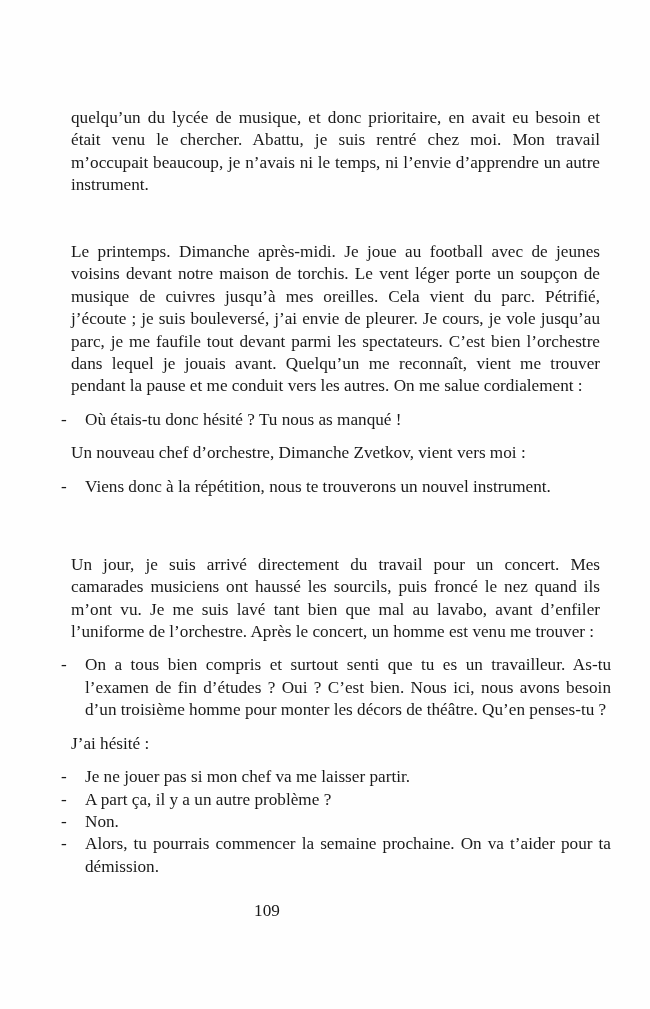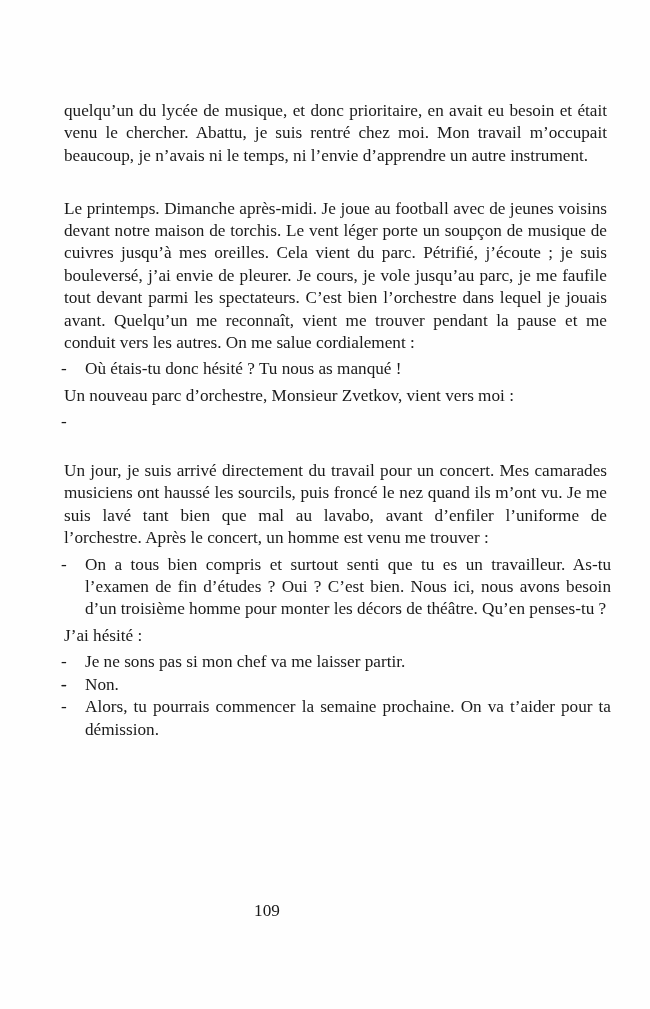--- a/index.html
+++ b/index.html
@@ -17,21 +17,21 @@
     }
     .page {
       position: absolute;
       left: 60px;
       top: 96px;
       width: 551px;
       font-size: 17.2px;
       line-height: 22.4px;
     }
     .para {
-      margin: 4px;
+      margin: 11px;
       text-align: justify;
     }
     .gap {
       height: 22.4px;
     }
     .dash-item {
       position: relative;
       padding-left: 25px;
       text-align: justify;
       margin: 0;
@@ -55,38 +55,40 @@
 <body>
 
 <div class="page">
   <p class="para">quelqu’un du lycée de musique, et donc prioritaire, en avait eu besoin et était venu le chercher. Abattu, je suis rentré chez moi. Mon travail m’occupait beaucoup, je n’avais ni le temps, ni l’envie d’apprendre un autre instrument.</p>
   <div class="gap"></div>
   <p class="para">Le printemps. Dimanche après-midi. Je joue au football avec de jeunes voisins devant notre maison de torchis. Le vent léger porte un soupçon de musique de cuivres jusqu’à mes oreilles. Cela vient du parc. Pétrifié, j’écoute ; je suis bouleversé, j’ai envie de pleurer. Je cours, je vole jusqu’au parc, je me faufile tout devant parmi les spectateurs. C’est bien l’orchestre dans lequel je jouais avant. Quelqu’un me reconnaît, vient me trouver pendant la pause et me conduit vers les autres. On me salue cordialement :</p>
   <p class="dash-item">
     <span class="dash">-</span>
     <span>Où étais-tu donc hésité ? Tu nous as manqué !</span>
   </p>
-  <p class="para">Un nouveau parc d’orchestre, Monsieur Zvetkov, vient vers moi :</p>
+  <p class="para">Un nouveau chef d’orchestre, Dimanche Zvetkov, vient vers moi :</p>
   <p class="dash-item">
     <span class="dash">-</span>
+    <span>Viens donc à la répétition, nous te trouverons un nouvel instrument.</span>
   </p>
   <div class="gap"></div>
   <div class="gap"></div>
   <p class="para">Un jour, je suis arrivé directement du travail pour un concert. Mes camarades musiciens ont haussé les sourcils, puis froncé le nez quand ils m’ont vu. Je me suis lavé tant bien que mal au lavabo, avant d’enfiler l’uniforme de l’orchestre. Après le concert, un homme est venu me trouver :</p>
   <p class="dash-item">
     <span class="dash">-</span>
     <span>On a tous bien compris et surtout senti que tu es un travailleur. As-tu l’examen de fin d’études ? Oui ? C’est bien. Nous ici, nous avons besoin d’un troisième homme pour monter les décors de théâtre. Qu’en penses-tu ?</span>
   </p>
   <p class="para">J’ai hésité  :</p>
   <p class="dash-item">
     <span class="dash">-</span>
-    <span>Je ne sons pas si mon chef va me laisser partir.</span>
+    <span>Je ne jouer pas si mon chef va me laisser partir.</span>
   </p>
   <p class="dash-item">
     <span class="dash">-</span>
+    <span>A part ça, il y a un autre problème ?</span>
   </p>
   <p class="dash-item">
     <span class="dash">-</span>
     <span>Non.</span>
   </p>
   <p class="dash-item">
     <span class="dash">-</span>
     <span>Alors, tu pourrais commencer la semaine prochaine. On va t’aider pour ta démission.</span>
   </p>
 </div>

